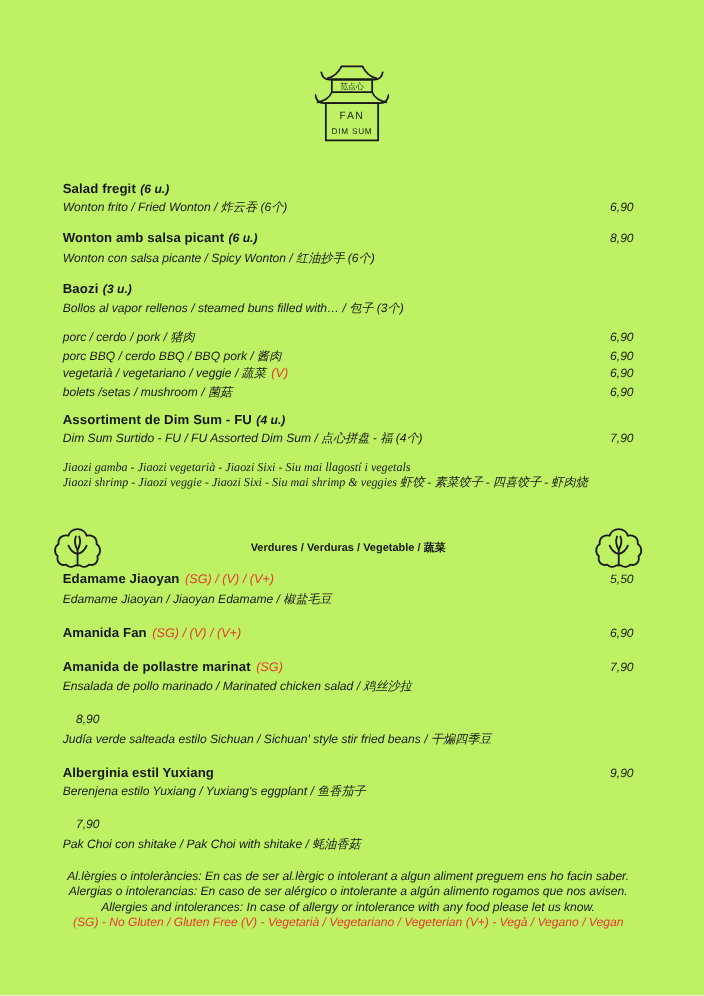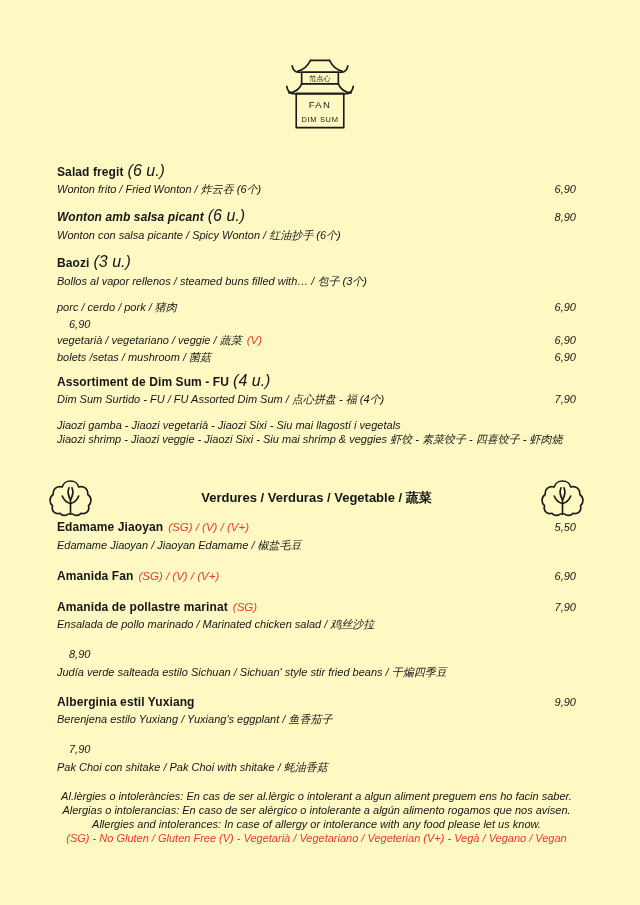--- a/index.html
+++ b/index.html
@@ -1,46 +1,46 @@
 <!DOCTYPE html>
 <html style="--accent: #e8382d; --ink: #161616;"><head>
 <meta charset="utf-8">
 <style>
   * { margin:0; padding:0; box-sizing:border-box; }
   html,body { background:#ffffff; }
   .page {
-    width:640px; height:905px; background:#fef9c3; overflow:hidden;
+    width:640px; height:905px; background:#bef264; overflow:hidden;
     color:var(--ink,#161616);
     font-family:"Liberation Sans","DejaVu Sans",sans-serif;
     position:relative; margin:0 auto;
   }
   .content { padding:0 64px 0 57px; }
 
   .logo-wrap { padding-top:57px; display:flex; justify-content:center; }
   .logo-wrap svg { display:block; }
 
   .menu { margin-top:34px; }
   .l1 { display:flex; justify-content:space-between; align-items:baseline; }
   .title { font-weight:700; font-size:12px; letter-spacing:.1px; }
-  .t-italic { font-style:italic; }
-  .units { font-style:italic; font-weight:400; font-size:16px; margin-left:4px; }
+  .t-italic { }
+  .units { font-style:italic; font-weight:700; font-size:11px; margin-left:4px; }
   .tags { font-style:italic; font-size:11.5px; color:var(--accent,#e8382d); margin-left:5px; white-space:nowrap; }
   .sub { font-style:italic; font-size:11px; }
   .price { font-style:italic; font-size:11px; margin-left:12px; white-space:nowrap; }
   .item { line-height:16.5px; }
   .menu > .item { margin-bottom:11px; }
   .menu > .item.baozi { margin-bottom:0; }
   .variants { margin:10px 0 8px; }
   .vrow { display:flex; justify-content:space-between; align-items:baseline; font-style:italic; font-size:11px; line-height:16.5px; }
-  .notes { margin-top:8px; }
+  .notes { margin-top:8px;font-family:Liberation Serif, serif; }
   .notes > div { font-style:italic; font-size:11px; line-height:14px; }
 
   .section-head { display:flex; align-items:center; margin:32px -9px 1px; }
   .section-head svg { display:block; flex:0 0 auto; }
-  .section-title { flex:1; text-align:center; font-weight:700; font-size:13px; }
+  .section-title { flex:1; text-align:center; font-weight:700; font-size:10px; }
   .veg > .item { margin-bottom:13.5px; }
   .veg > .item:first-child { margin-top:1px; }
 
   footer { margin-top:9px; text-align:center; font-style:italic; font-size:11px; line-height:14px; }
   .legend { color:var(--accent,#e8382d); }
 </style>
 </head>
 <body>
 
 <div class="page">
@@ -88,20 +88,21 @@
         <div><span class="title">Baozi</span><span class="units">(3 u.)</span></div>
         <div><span class="sub">Bollos al vapor rellenos / steamed buns filled with… / 包子 (3个)</span></div>
       </div>
 
       <div class="variants">
         <div class="vrow">
             <span>porc / cerdo / pork / 猪肉</span>
             <span class="price">6,90</span>
           </div>
         <div class="vrow">
+            <span>porc BBQ / cerdo BBQ / BBQ pork / 酱肉</span>
             <span class="price">6,90</span>
           </div>
         <div class="vrow">
             <span><span>vegetarià / vegetariano / veggie / 蔬菜</span><span class="tags">(V)</span></span>
             <span class="price">6,90</span>
           </div>
         <div class="vrow">
             <span>bolets /setas / mushroom / 菌菇</span>
             <span class="price">6,90</span>
           </div>

